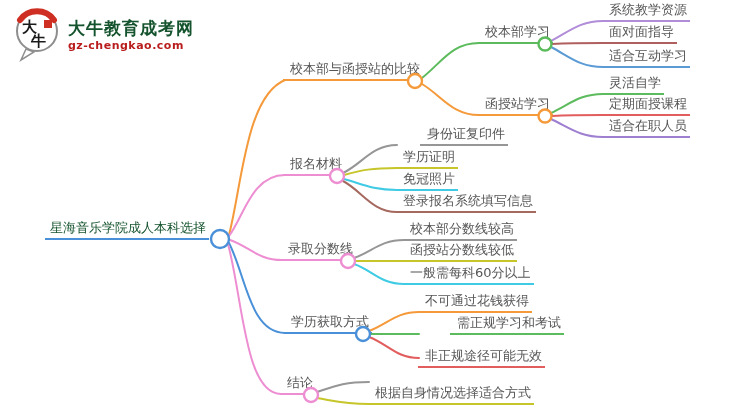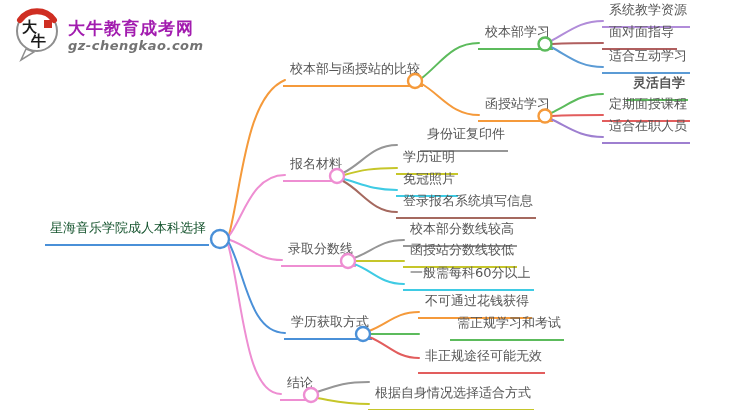--- a/index.html
+++ b/index.html
@@ -9,39 +9,39 @@
     background:#ffffff;
     overflow:hidden;
     font-family:"DejaVu Sans","Liberation Sans",sans-serif;
   }
   .node{
     position:absolute;
     font-size:13px;
     line-height:16px;
     color:#565656;
     white-space:nowrap;
-    padding:0 3px 8px 7px;
+    padding:0 3px 2px 7px;
     border-bottom:2px solid #999;
   }
   .node.root{color:#14532d;}
   #edge-layer{
     position:absolute;left:0;top:0;
     pointer-events:none;
   }
   
   #logo{
     position:absolute;left:14px;top:8px;
     display:flex;align-items:center;
   }
   #logo .brand{margin-left:6px;}
   .brand-name{
-    font-size:17px;font-weight:bold;color:#a21caf;line-height:20px;letter-spacing:1px;
+    font-size:17px;font-weight:bold;color:#14532d;line-height:20px;letter-spacing:1px;
   }
   .brand-url{
-    font-size:13px;font-weight:bold;color:#737373;line-height:15px;letter-spacing:0.5px;font-style:italic;
+    font-size:11px;font-weight:bold;color:#b91c1c;line-height:15px;letter-spacing:0.5px;
   }
 </style>
 </head>
 <body>
 
 <div id="canvas">
 
   <div id="logo">
     <svg width="48" height="54" viewBox="0 0 48 54">
       <path d="M12,41 L7,52 L20,44 Z" fill="#ffffff" stroke="#8e8e8e" stroke-width="1.5"></path>
@@ -58,21 +58,21 @@
   </div>
 
   <div class="node root" style="left: 45px; top: 220px; padding-left: 5px; border-bottom-color: rgb(74, 144, 216);">星海音乐学院成人本科选择</div>
 
   <div class="node" style="left: 283px; top: 61px; border-bottom-color: rgb(245, 154, 59);">校本部与函授站的比较</div>
   <div class="node" style="left: 478px; top: 24px; border-bottom-color: rgb(92, 187, 92);">校本部学习</div>
   <div class="node" style="left: 602px; top: 2px; border-bottom-color: rgb(177, 140, 217);">系统教学资源</div>
   <div class="node" style="left: 602px; top: 24px; border-bottom-color: rgb(176, 95, 95);">面对面指导</div>
   <div class="node" style="left: 602px; top: 48px; border-bottom-color: rgb(91, 155, 213);">适合互动学习</div>
   <div class="node" style="left: 478px; top: 96px; border-bottom-color: rgb(245, 154, 59);">函授站学习</div>
-  <div class="node" style="left: 626px; top: 75px; border-bottom-color: rgb(92, 187, 92); font-weight: bold;">灵活自学</div>
+  <div class="node" style="left: 602px; top: 75px; border-bottom-color: rgb(92, 187, 92);">灵活自学</div>
   <div class="node" style="left: 602px; top: 96px; border-bottom-color: rgb(226, 93, 93);">定期面授课程</div>
   <div class="node" style="left: 602px; top: 118px; border-bottom-color: rgb(158, 127, 208);">适合在职人员</div>
 
   <div class="node" style="left: 283px; top: 156px; border-bottom-color: rgb(238, 142, 210);">报名材料</div>
   <div class="node" style="left: 420px; top: 126px; border-bottom-color: rgb(150, 150, 150);">身份证复印件</div>
   <div class="node" style="left: 396px; top: 149px; border-bottom-color: rgb(198, 198, 42);">学历证明</div>
   <div class="node" style="left: 396px; top: 171px; border-bottom-color: rgb(63, 203, 228);">免冠照片</div>
   <div class="node" style="left: 396px; top: 193px; border-bottom-color: rgb(165, 105, 95);">登录报名系统填写信息</div>
 
   <div class="node" style="left: 281px; top: 241px; border-bottom-color: rgb(238, 142, 210);">录取分数线</div>

